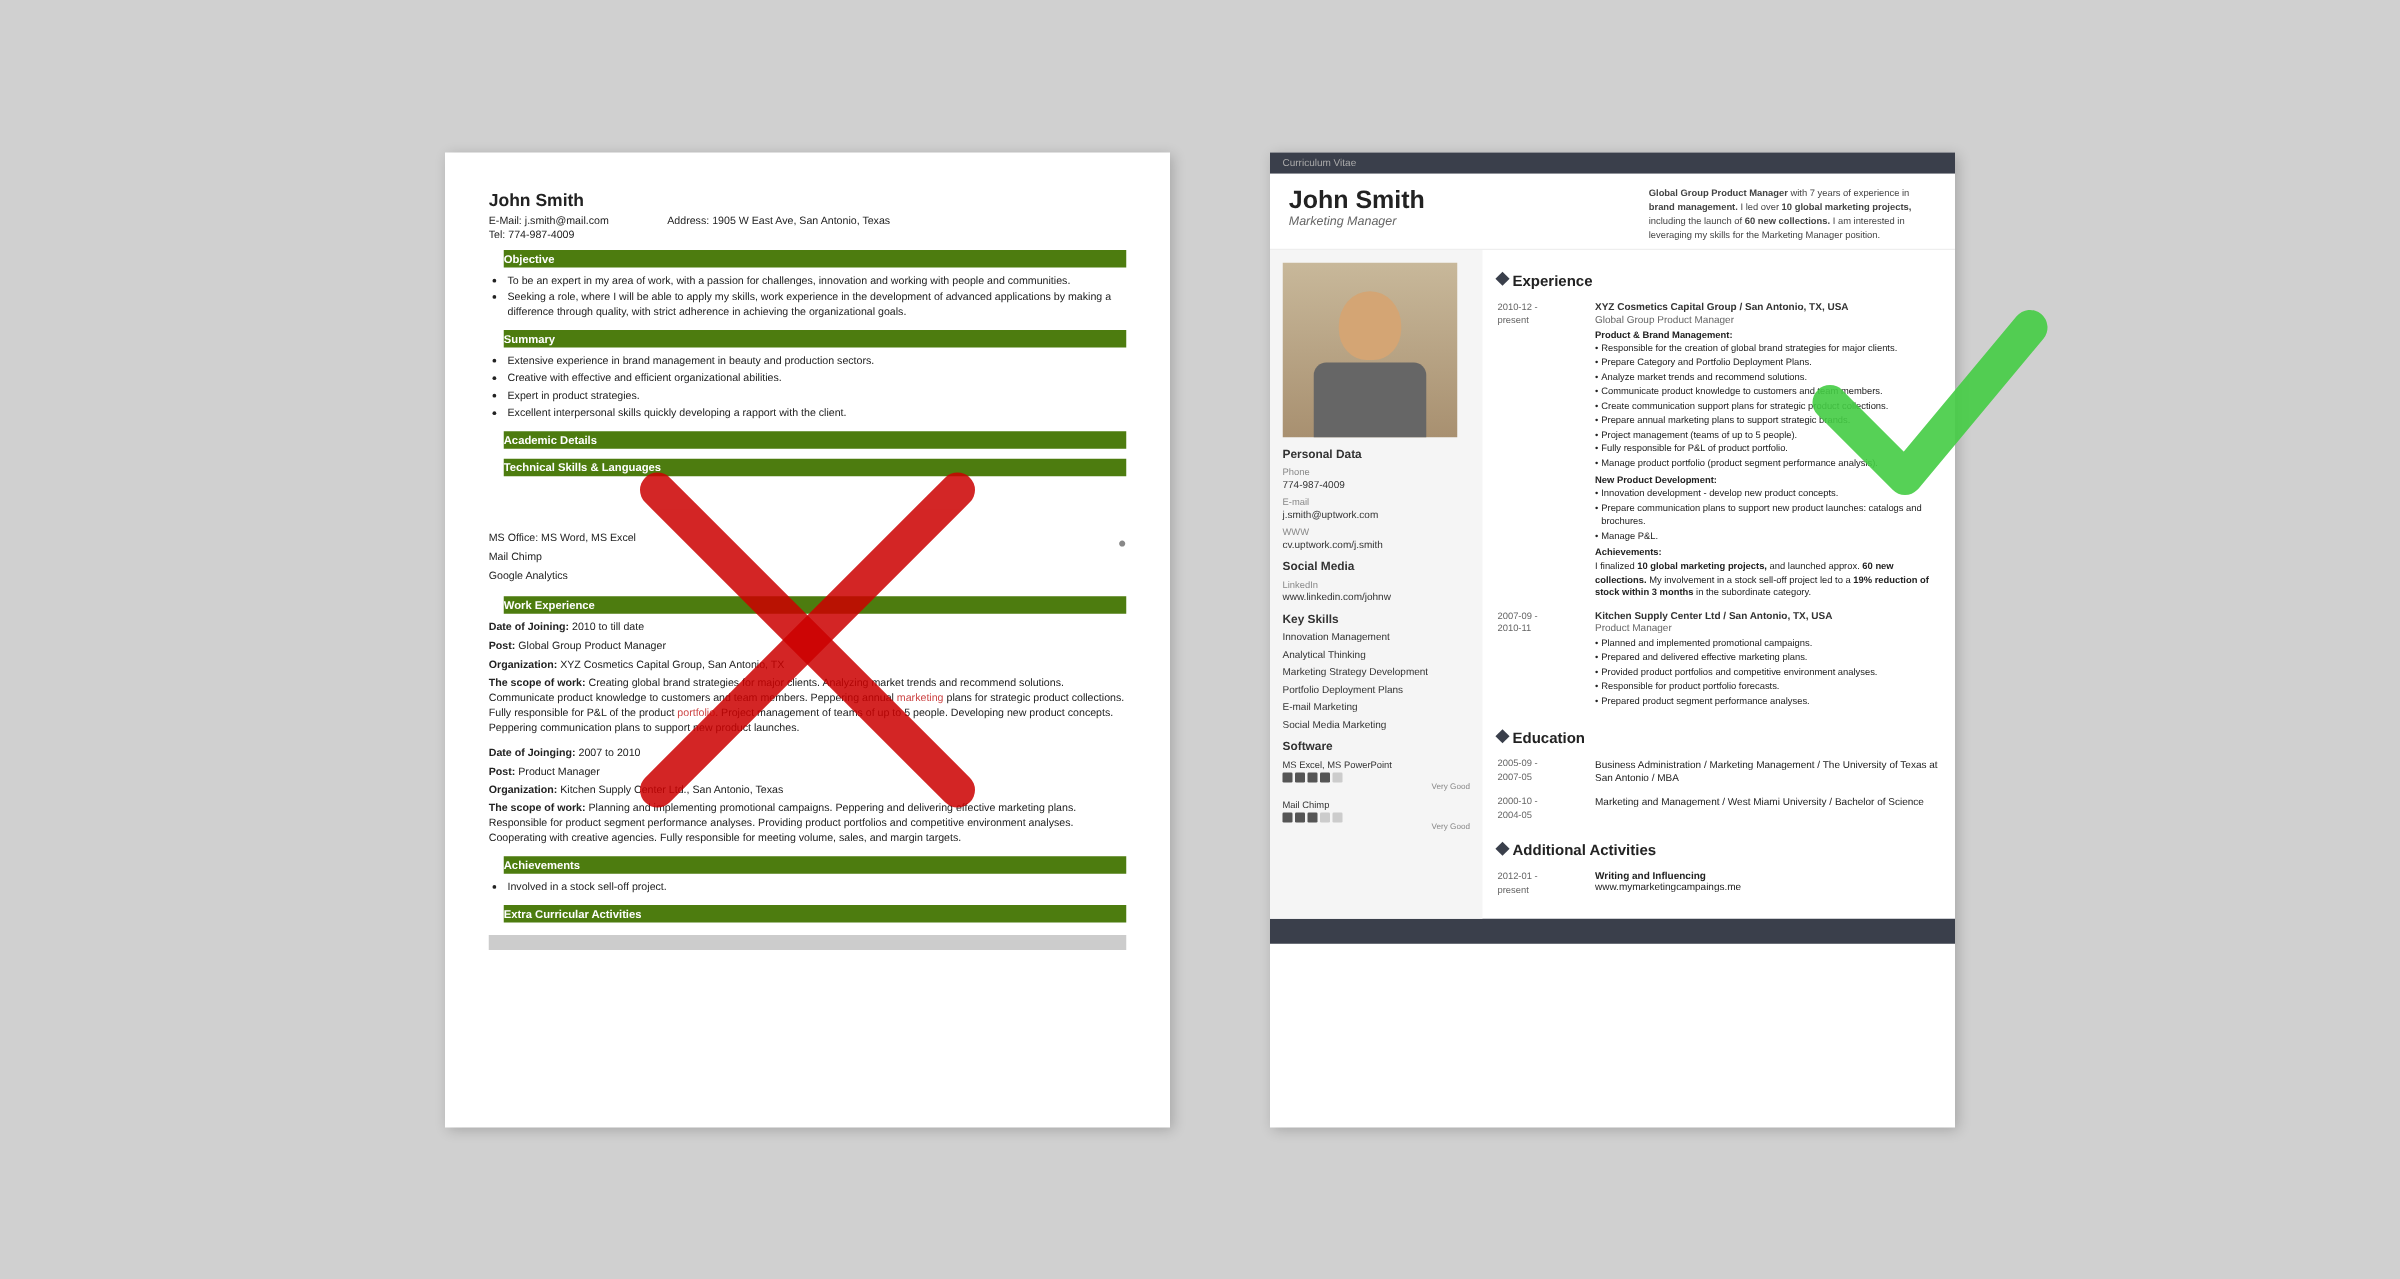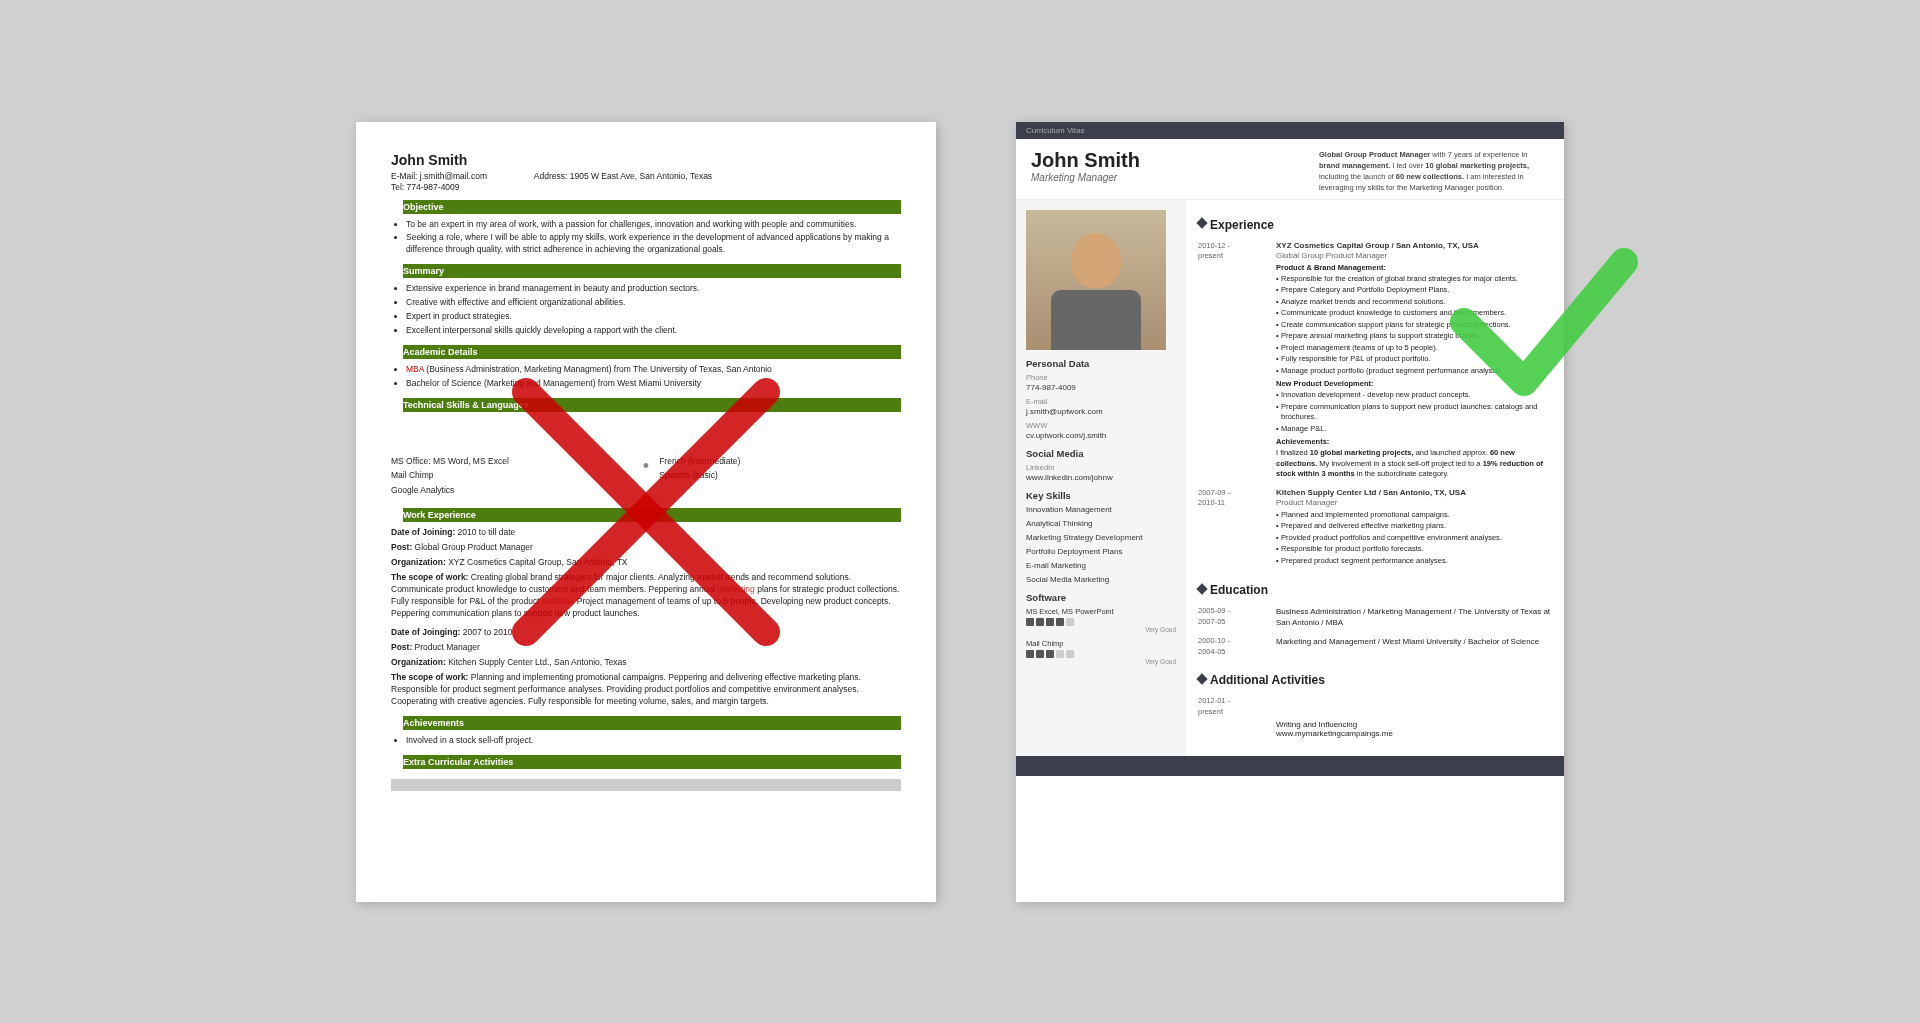--- a/index.html
+++ b/index.html
@@ -302,37 +302,29 @@
 
     <div class="section-header">Summary</div>
     <ul>
       <li>Extensive experience in brand management in beauty and production sectors.</li>
       <li>Creative with effective and efficient organizational abilities.</li>
       <li>Expert in product strategies.</li>
       <li>Excellent interpersonal skills quickly developing a rapport with the client.</li>
     </ul>
 
     <div class="section-header">Academic Details</div>
-    <ul>
-      <li><span class="mba-red">MBA</span> (Business Administration, Marketing Managment) from The University of Texas, San Antonio</li>
-      <li>Bachelor of Science (Marketing and Management) from West Miami University</li>
-    </ul>
 
     <div class="section-header">Technical Skills &amp; Languages</div>
     <div class="two-col">
       <div class="col">
         <p>MS Office: MS Word, MS Excel</p>
         <p>Mail Chimp</p>
         <p>Google Analytics</p>
       </div>
       <div style="display:flex; align-items:flex-start; padding-top:0; font-size:18px; color:#888;">•</div>
-      <div class="col">
-        <p>French (intermediate)</p>
-        <p>Spanish (basic)</p>
-      </div>
     </div>
 
     <div class="section-header">Work Experience</div>
     <div class="work-entry">
       <p><span class="bold">Date of Joining:</span> 2010 to till date</p>
       <p><span class="bold">Post:</span> Global Group Product Manager</p>
       <p><span class="bold">Organization:</span> XYZ Cosmetics Capital Group, San Antonio, TX</p>
       <p><span class="bold">The scope of work:</span> Creating global brand strategies for major clients. Analyzing market trends and recommend solutions. Communicate product knowledge to customers and team members. Peppering annual <span class="highlight-red">marketing</span> plans for strategic product collections. Fully responsible for P&amp;L of the product <span class="highlight-red">portfolio</span>. Project management of teams of up to 5 people. Developing new product concepts. Peppering communication plans to support new product launches.</p>
     </div>
     <div class="work-entry">
@@ -489,21 +481,21 @@
           </div>
         </div>
 
         <div class="section-row">
           <div class="diamond-icon"></div>
           <div class="cv-section-title">Additional Activities</div>
         </div>
         <div class="exp-entry">
           <div class="exp-dates">2012-01 -<br>present</div>
           <div class="exp-content">
-            <div style="font-size:8px; font-weight:normal;margin-top:24px;">Writing and Influencing</div>
+            <div style="font-size:8px; font-weight:bold;">Writing and Influencing</div>
             <div style="font-size:8px;">www.mymarketingcampaings.me</div>
           </div>
         </div>
       </div>
     </div>
 
     <div class="cv-bottom-bar"></div>
   </div>
 </div>
 

